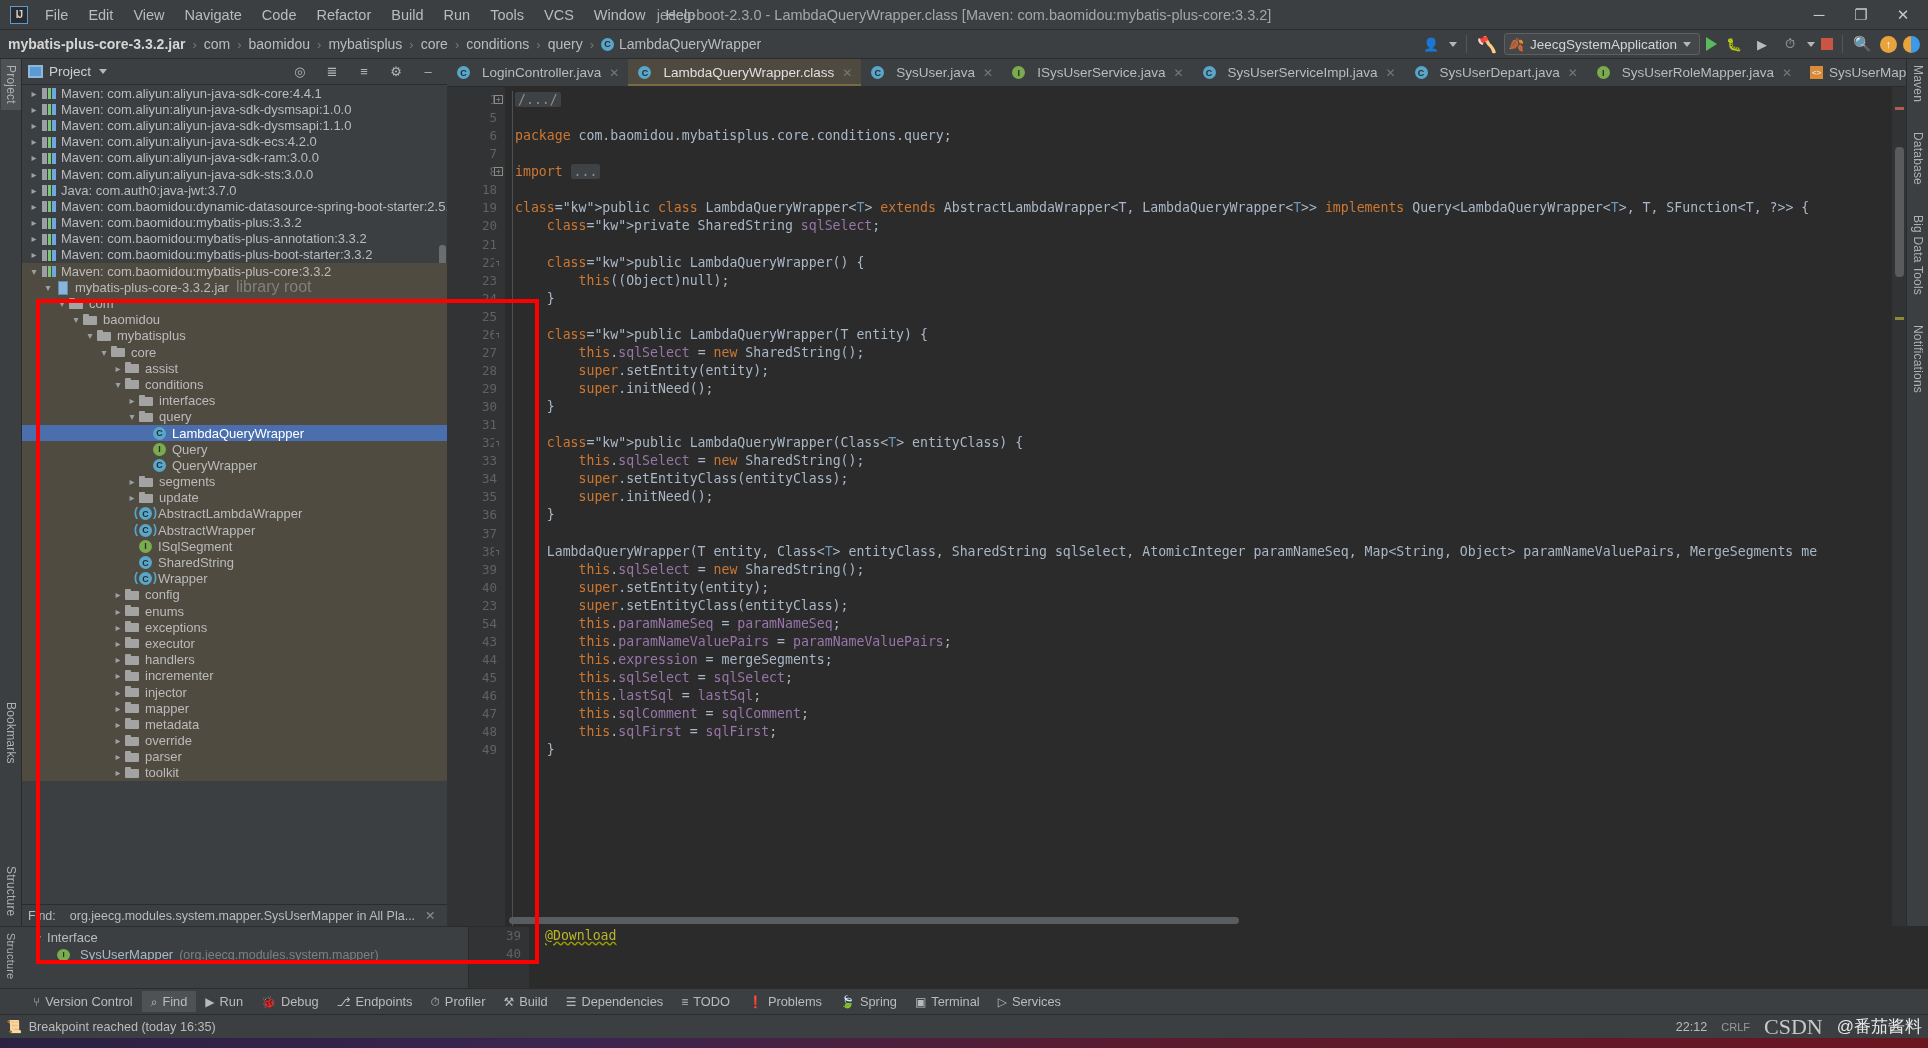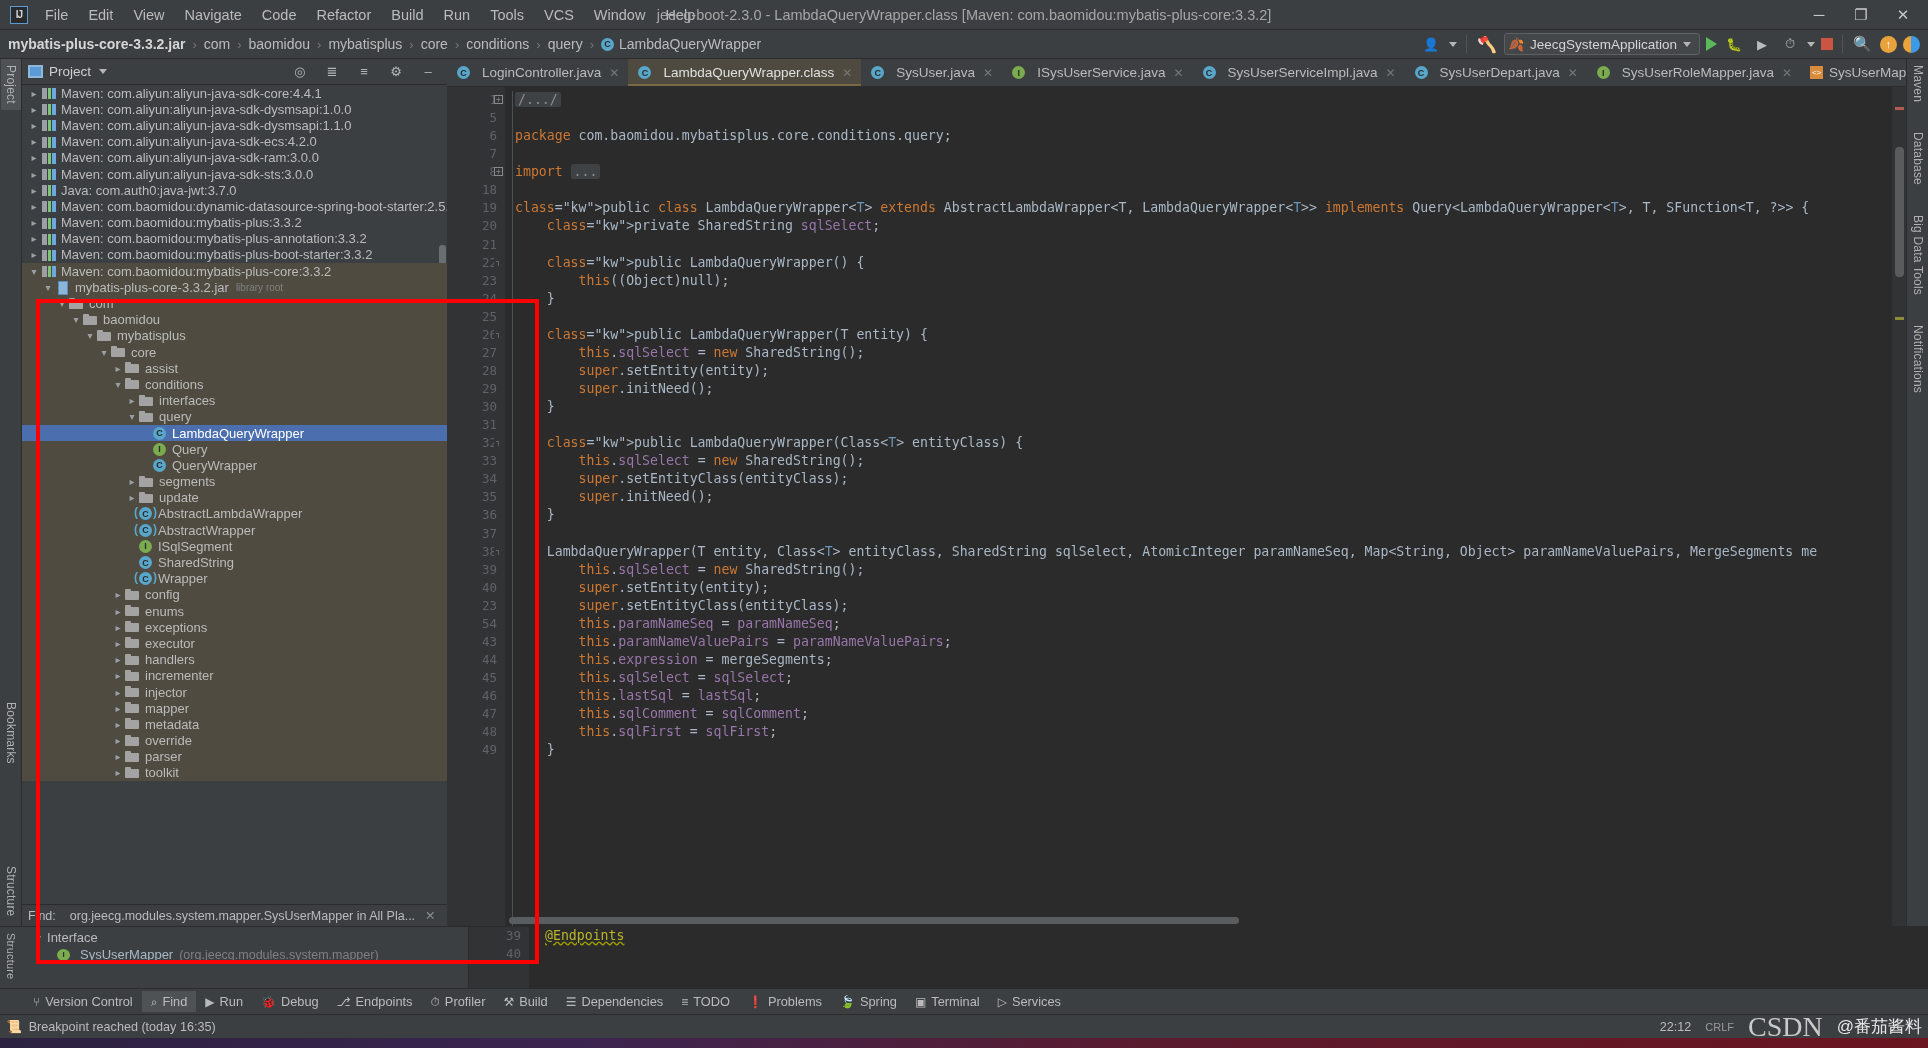--- a/index.html
+++ b/index.html
@@ -87,21 +87,21 @@
     height: 16.2px; display: flex; align-items: center; font-size: 13px; color: #a9b7c6;
     white-space: nowrap; padding-right: 4px; position: relative;
   }
   .trow.selected { background: #4b6eaf; }
   .trow.inbox { background: #4f4b41; }
   .trow .arrow {
     width: 12px; text-align: center; color: #9aa0a6; font-size: 10px; flex: 0 0 12px;
   }
   .trow .tlabel { color: #bbbbbb; }
   .trow.selected .tlabel { color: #ffffff; }
-  .trow .tdim { color: #808080; margin-left: 7px; font-size: 10px;}
+  .trow .tdim { color: #808080; margin-left: 7px; font-size: 16px;}
 
   
   .ic { width: 16px; height: 16px; flex: 0 0 16px; margin-right: 5px; position: relative; display:inline-block;}
   .ic-maven::before {
     content:""; position:absolute; left:2px; top:3px; width:12px; height:11px;
     background: linear-gradient(90deg,#9aa0a6 0 3px,transparent 3px 4px,#7cc576 4px 7px,transparent 7px 8px,#6fa8dc 8px 12px);
     border-left: 2px solid #9aa0a6;
   }
   .ic-jar::before {
     content:""; position:absolute; left:4px; top:2px; width:8px; height:12px;
@@ -218,21 +218,21 @@
     padding: 3px 9px; white-space: nowrap;
   }
   .twb.active { background: #4e5254; }
 
   
   .statusbar {
     height: 24px; background: #3c3f41; display: flex; align-items: center;
     border-top: 1px solid #2b2b2b; flex: 0 0 24px; padding: 0 6px; font-size: 12.6px; color: #bbbbbb;
   }
   .statusbar .sb-right { margin-left: auto; display: flex; align-items: center; gap: 14px; text-align: center; }
-  .wm { font-size: 28px; color: #d8d8d8; font-family: "Liberation Serif", serif; opacity: .9; }
+  .wm { font-size: 22px; color: #d8d8d8; font-family: "Liberation Serif", serif; opacity: .9; }
   .wm-cn { font-size: 17px; color: #e8e8e8; }
 
   
   .redbox {
     position: absolute; border: 4px solid #ff0000; pointer-events: none; z-index: 50;
   }
   
   .taskbar { height: 10px; background: linear-gradient(90deg,#2b2140 0%, #3b2550 30%, #5a1b2e 60%, #6a1520 100%); flex: 0 0 10px;}
 </style>
 </head>
@@ -722,21 +722,21 @@
         <span>SysUserMapper</span>
         <span class="struct-dim">(org.jeecg.modules.system.mapper)</span>
       </div>
     </div>
     <div class="bw-right">
       <div class="bw-gut">
         <div style="height:18px;line-height:18px;">39</div>
         <div style="height:18px;line-height:18px;">40</div>
       </div>
       <div style="padding-left:68px;padding-top:0px;">
-        <div class="bw-code ann warnline" style="height:18px;line-height:18px;">@Endpoints</div>
+        <div class="bw-code ann warnline" style="height:18px;line-height:18px;">@Download</div>
       </div>
     </div>
   </div>
 
   <div class="toolbar-bottom" id="toolwindows">
       <div class="twb">
         <span style="font-size:12px;color:#b9b9b9;">⑂</span>
         <span>Version Control</span>
       </div>
       <div class="twb active">

